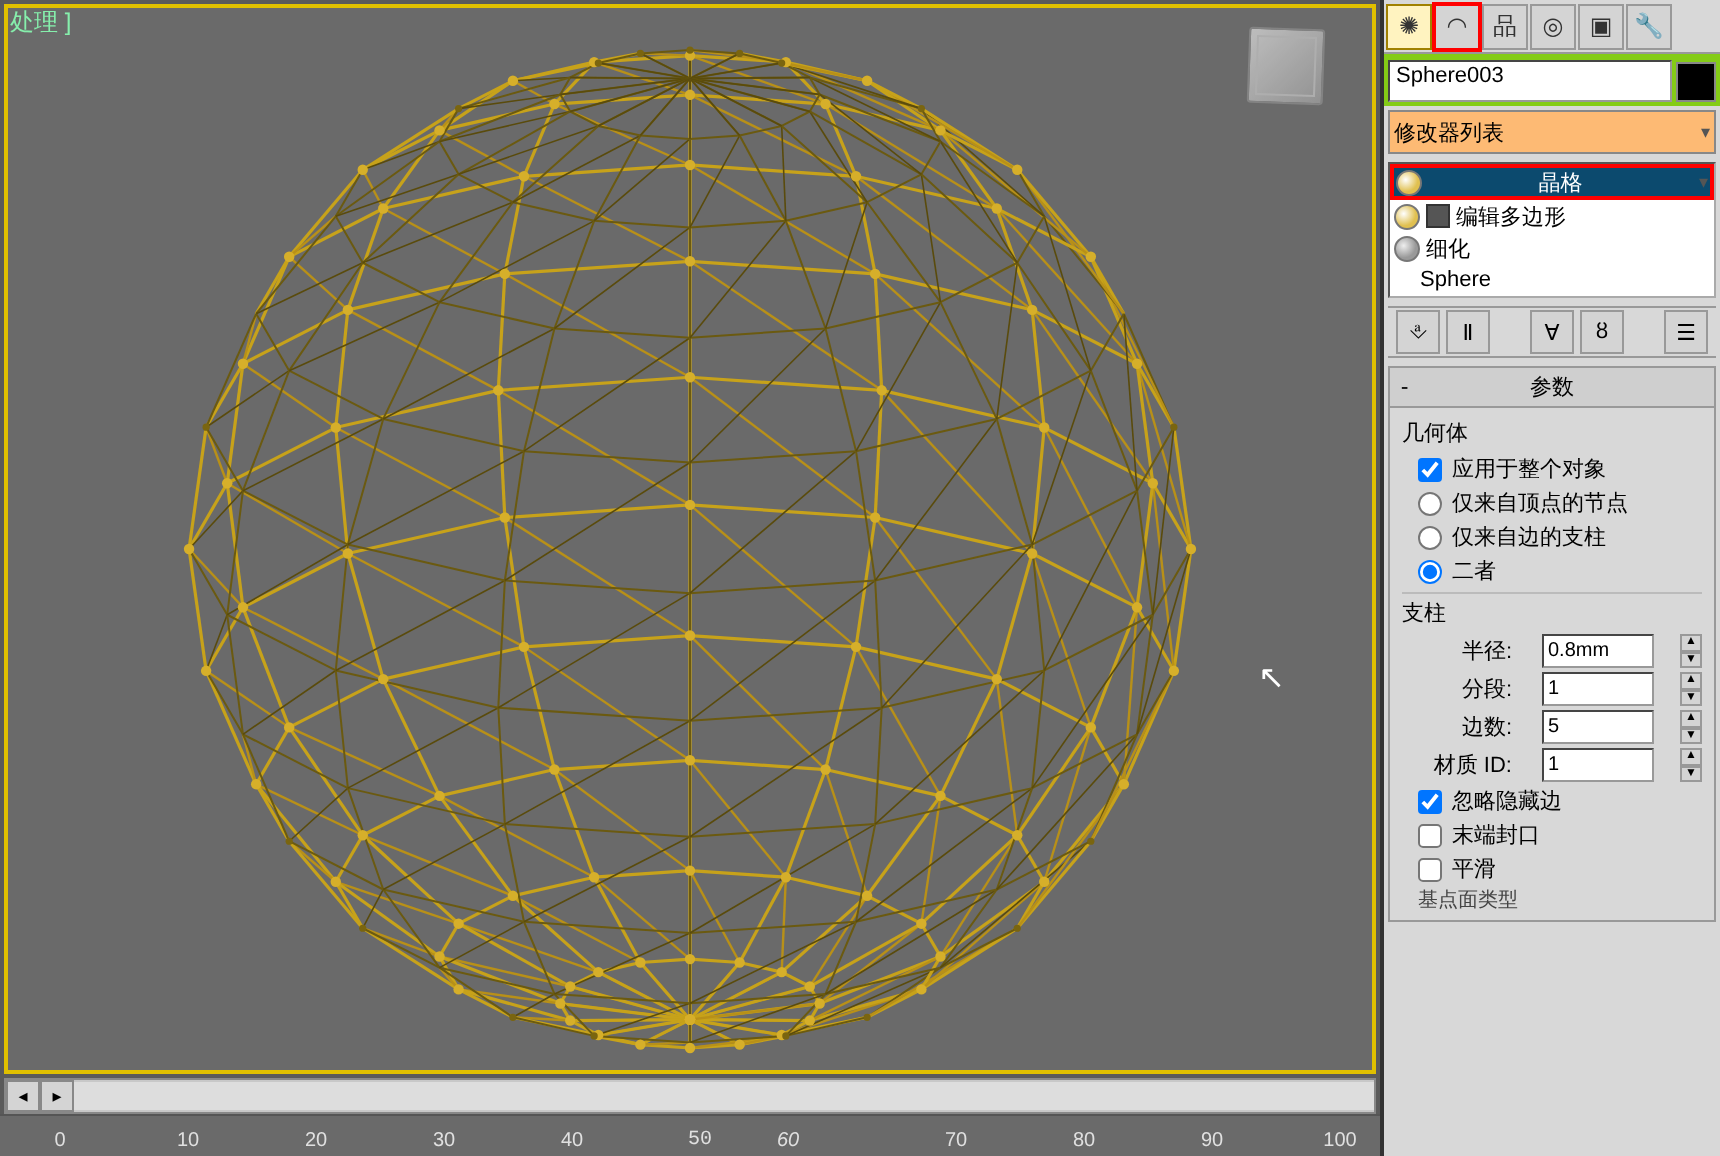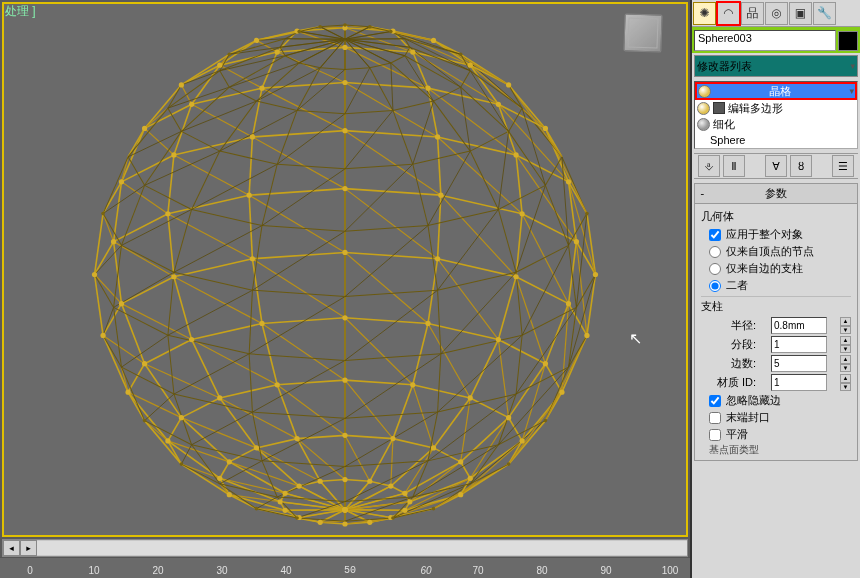--- a/index.html
+++ b/index.html
@@ -17,25 +17,25 @@
 .ruler .tick{position:absolute;bottom:2px;color:#e0e0e0;font-size:10px;transform:translateX(-50%)}
 .right-panel{width:168px;background:#d8d8d8;border-left:2px solid #333;display:flex;flex-direction:column}
 .toolbar{height:24px;background:#d8d8d8;border-bottom:1px solid #999;display:flex;align-items:center;gap:1px;padding:1px}
 .tool-btn{width:21px;height:21px;background:#d4d4d4;border:1px solid #999;display:flex;align-items:center;justify-content:center;font-size:12px;color:#333}
 .tool-btn.active{background:#fff3c0;border-color:#a08000}
 .tool-btn.redbox{outline:2px solid red;outline-offset:-1px}
 .name-row{display:flex;align-items:flex-end;background:#84cc16;padding:2px;height:22px}
 .name-input{flex:1;background:#fff;border:1px inset #999;height:17px;padding:1px 3px;font-size:11px}
 .color-swatch{width:18px;height:18px;background:#000;border:1px solid #888;margin-left:2px}
 .dropdown{display:flex;align-items:center;background:#d8d8d8;padding:2px}
-.dropdown select,.sel{flex:1;background:#0f766e;border:1px solid #888;height:18px;font-size:11px;padding:1px 2px;display:flex;align-items:center;justify-content:space-between}
+.dropdown select,.sel{flex:1;background:#fdba74;border:1px solid #888;height:18px;font-size:11px;padding:1px 2px;display:flex;align-items:center;justify-content:space-between}
 .sel:after{content:'▾';font-size:9px;color:#555}
 .stack{background:#fff;border:1px inset #aaa;margin:2px;height:66px;overflow:hidden}
 .stack-row{display:flex;align-items:center;height:16px;padding:0 2px;gap:3px;font-size:11px}
-.stack-row.sel{background:#3b82f6;color:#fff}
+.stack-row.sel{background:#0c4a6e;color:#fff}
 .stack-row.redbox{outline:2px solid red;outline-offset:-2px}
 .bulb{width:11px;height:11px;border-radius:50%;background:radial-gradient(circle at 35% 35%,#fff,#e0c050 60%);border:1px solid #777}
 .bulb.off{background:radial-gradient(circle at 35% 35%,#eee,#999 60%)}
 .cube{width:10px;height:10px;background:#555;border:1px solid #333}
 .indent{width:10px}
 .stack-tools{height:24px;background:#d8d8d8;border-top:1px solid #999;border-bottom:1px solid #999;display:flex;align-items:center;gap:3px;padding:0 4px;margin:2px}
 .st-btn{width:20px;height:20px;border:1px solid #999;background:#d4d4d4;display:flex;align-items:center;justify-content:center;font-size:11px}
 .rollout{margin:2px;border:1px solid #999;background:#d8d8d8}
 .rollout-header{background:#cfcfcf;border-bottom:1px solid #999;text-align:center;padding:2px;font-size:11px;display:flex;align-items:center;justify-content:center;position:relative}
 .rollout-header .minus{position:absolute;left:4px;font-family:monospace}
@@ -785,21 +785,21 @@
       <div class="arrow">▸</div>
       <div class="track"></div>
     </div>
     <div class="ruler" id="ruler">
         <span class="tick" style="left: 30px;">0</span>
         <span class="tick" style="left: 94px;">10</span>
         <span class="tick" style="left: 158px;">20</span>
         <span class="tick" style="left: 222px;">30</span>
         <span class="tick" style="left: 286px;">40</span>
         <span class="tick" style="left: 350px; font-family: Liberation Mono, monospace;">50</span>
-        <span class="tick" style="left: 426px; font-style: italic;">60</span>
+        <span class="tick" style="left: 394px; font-style: italic;">60</span>
         <span class="tick" style="left: 478px; margin-top: 20px;">70</span>
         <span class="tick" style="left: 542px;">80</span>
         <span class="tick" style="left: 606px;">90</span>
         <span class="tick" style="left: 670px;">100</span>
       </div>
   </div>
 
   <div class="right-panel">
     <div class="toolbar">
       <span class="tool-btn active">✺</span>

